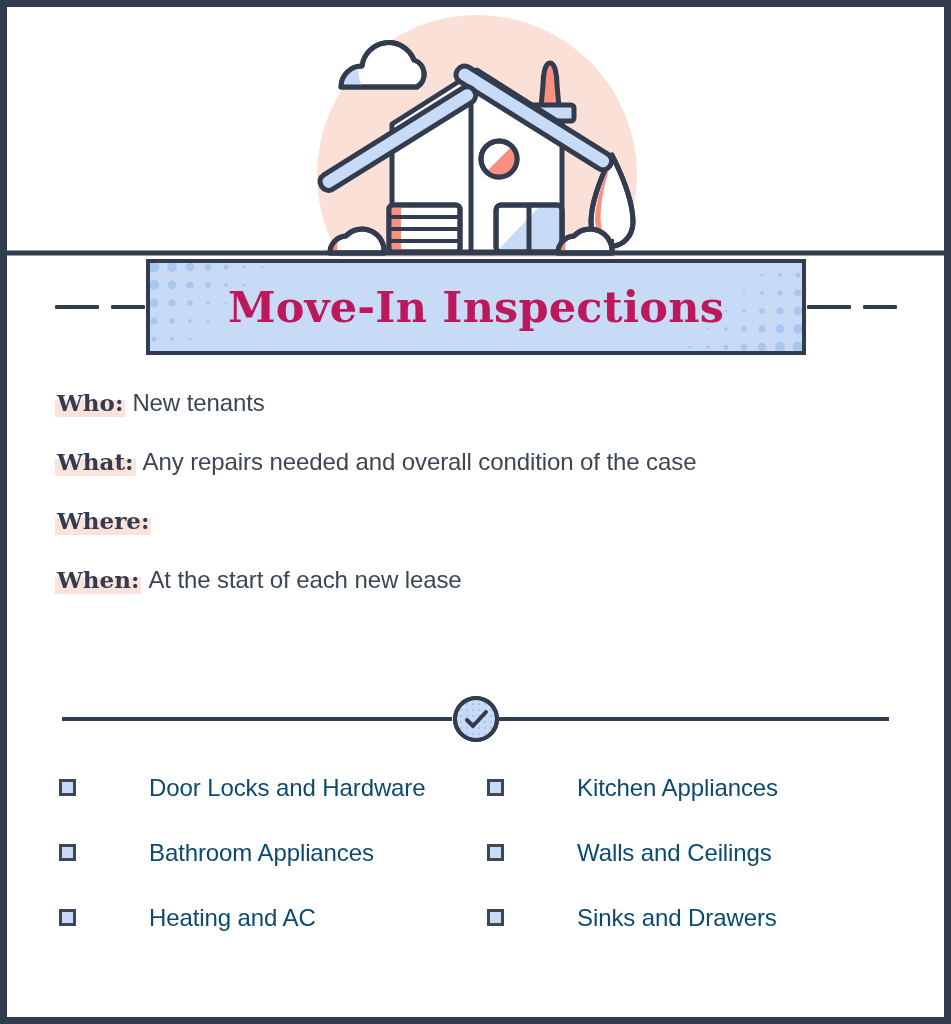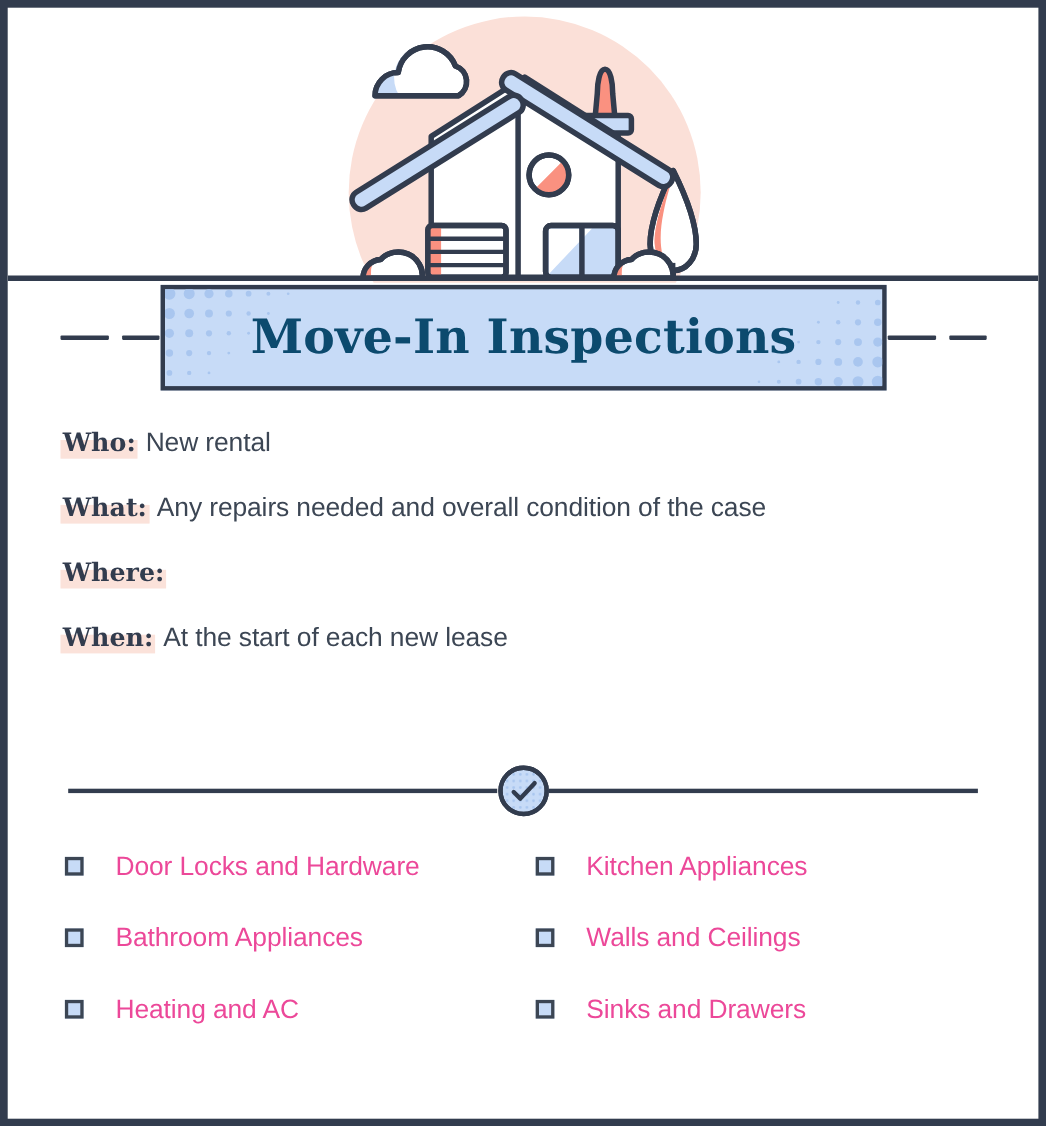--- a/index.html
+++ b/index.html
@@ -73,21 +73,21 @@
   .halftone.tl { left: -4px; top: -4px; }
   .halftone.br { right: -4px; bottom: -4px; transform: rotate(180deg); }
 
   #banner-title {
     position: relative;
     z-index: 2;
     font-family: "DejaVu Serif", serif;
     font-weight: 700;
     font-size: 43px;
     letter-spacing: 0.2px;
-    color: #0c4a6e;
+    color: #be185d;
     white-space: nowrap;
   }
 
   
   #details {
     position: absolute;
     left: 48px;
     top: 382px;
     width: 850px;
   }
@@ -176,22 +176,23 @@
     width: 17px;
     height: 17px;
     background: #c7dbf7;
     border: 3px solid #3c4654;
     margin-right: 29px;
   }
 
   .check-label {
     font-family: "Liberation Sans", sans-serif;
     font-size: 24px;
-    color: #ec4899;
+    color: #0c4a6e;
     letter-spacing: -0.1px;
+    margin-left: 44px;
   }
 </style>
 </head>
 <body>
 
 <div id="card">
 
   <svg id="illustration" viewBox="0 0 937 250" xmlns="http://www.w3.org/2000/svg">
 
     <circle cx="470" cy="168" r="160" fill="#fbe0d8"></circle>
@@ -325,21 +326,21 @@
         </g>
       </svg>
 
       <div id="banner-title">Move-In Inspections</div>
     </div>
   </div>
 
   <div id="details">
     <div class="detail-row">
       <span class="detail-label">Who:</span>
-      <span class="detail-value">New rental</span>
+      <span class="detail-value">New tenants</span>
     </div>
     <div class="detail-row">
       <span class="detail-label">What:</span>
       <span class="detail-value">Any repairs needed and overall condition of the case</span>
     </div>
     <div class="detail-row">
       <span class="detail-label">Where:</span>
     </div>
     <div class="detail-row">
       <span class="detail-label">When:</span>

